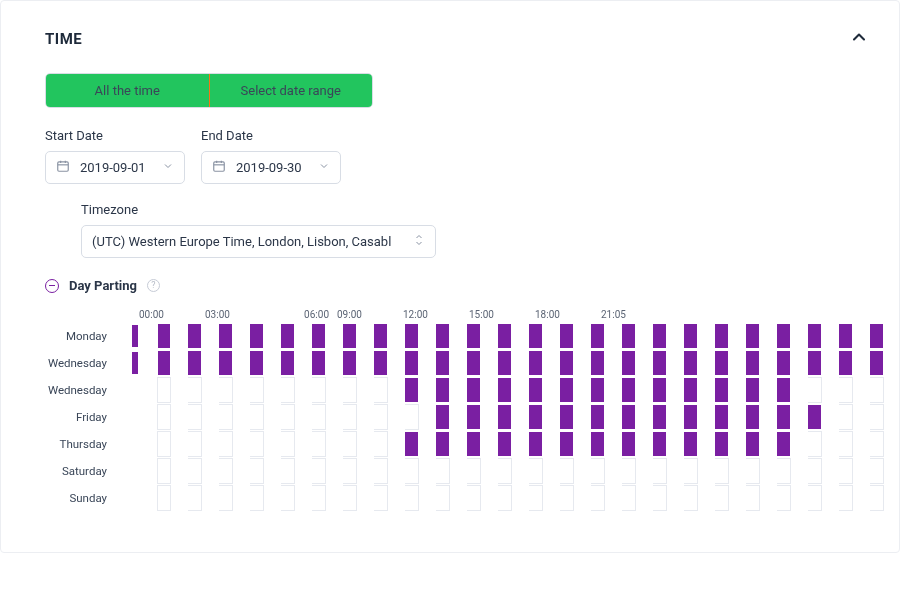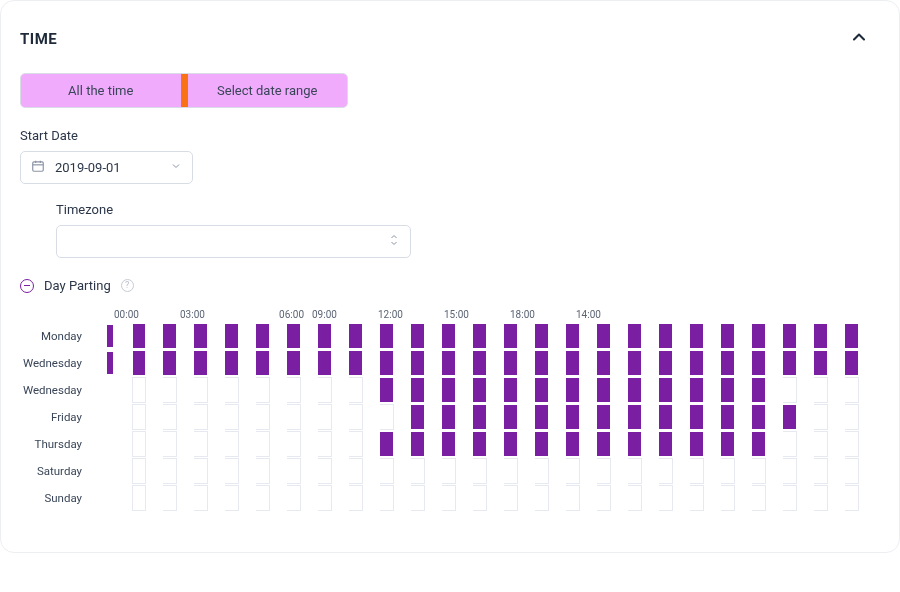--- a/index.html
+++ b/index.html
@@ -1,63 +1,63 @@
 <!DOCTYPE html>
 <html><head>
 <meta charset="utf-8">
 <style>
   * { box-sizing: border-box; }
   html, body { margin:0; padding:0; font-family: -apple-system, BlinkMacSystemFont, "Segoe UI", Roboto, Arial, sans-serif; background:#fff; color:#1e2a3a; }
   .panel {
     width: 900px;
     margin: 0;
-    padding: 26px 30px 40px 19px;
+    padding: 26px 30px 40px 44px;
     border: 1px solid #eceef2;
-    border-radius: 14px;
+    border-radius: 4px;
   }
   .panel-header {
     display:flex; align-items:center; justify-content:space-between;
     margin-bottom: 22px;
   }
   .panel-title {
     font-size: 15px; font-weight: 700; letter-spacing: 0.5px; color:#1e2a3a;
   }
   .chevron-up svg { width:20px; height:20px; stroke:#1e2a3a; }
   .seg-group {
     display:flex; width: 328px; border:1px solid #d8dde5; border-radius:5px; overflow:hidden;
     margin-bottom: 20px;
   }
   .seg-btn {
     flex:1; text-align:center; padding: 9px 10px; font-size:13px; color:#3a4658; cursor:pointer;
-    background:#f0abfc;
-  }
-  .seg-btn + .seg-btn { border-left:7px solid #f97316; }
+    background:#22c55e;
+  }
+  .seg-btn + .seg-btn { border-left:1px solid #f97316; }
   .row { display:flex; gap:16px; margin-bottom: 18px; }
   .field-label { font-size:13px; color:#2b3648; margin-bottom:8px; display:block; }
   .date-select, .tz-select {
     display:flex; align-items:center; gap:10px;
     border:1px solid #d8dde5; border-radius:5px; padding:7px 10px;
     font-size:13px; color:#2b3648; background:#fff; cursor:pointer;
   }
-  .date-select { width:173px; justify-content:flex-end; position:relative; }
+  .date-select { width:140px; justify-content:flex-end; position:relative; }
   .date-select .caret { margin-left:auto; }
   .tz-select { width:355px; position:relative; }
   .tz-select .double-caret { margin-left:auto; }
   .icon-cal svg { width:14px; height:14px; stroke:#8a93a3; fill:none; }
   .caret svg { width:12px; height:12px; stroke:#8a93a3; fill:none; }
   .double-caret svg { width:12px; height:14px; stroke:#8a93a3; fill:none; }
   .dayparting-header {
     display:flex; align-items:center; gap:10px; margin-top:10px; margin-bottom:12px;
   }
   .circle-minus {
     width:14px; height:14px; border:1.5px solid #7a1fa2; border-radius:50%;
     display:flex; align-items:center; justify-content:center; color:#7a1fa2;
   }
   .circle-minus::before { content:""; width:6px; height:1.5px; background:#7a1fa2; display:block; }
-  .dp-title { font-size:13px; font-weight:400; color:#2b3648; }
+  .dp-title { font-size:13px; font-weight:700; color:#2b3648; }
   .help-icon {
     width:13px; height:13px; border:1px solid #c6cbd6; border-radius:50%;
     display:flex; align-items:center; justify-content:center; color:#b7bdc9;
     font-size:9px; line-height:1;
   }
   
   .grid-wrap { padding-left: 0; }
   .hour-row {
     display:grid;
     grid-template-columns: 70px 8px repeat(24, 14px);
@@ -124,25 +124,45 @@
             </svg>
         </span>
         <span>2019-09-01</span>
         <span class="caret">
           <svg viewBox="0 0 24 24" stroke-width="2">
               <polyline points="6 9 12 15 18 9"></polyline>
             </svg>
         </span>
       </div>
     </div>
+    <div>
+      <span class="field-label">End Date</span>
+      <div class="date-select">
+        <span class="icon-cal">
+          <svg viewBox="0 0 24 24" stroke-width="2">
+              <rect x="3" y="5" width="18" height="16" rx="2"></rect>
+              <line x1="3" y1="10" x2="21" y2="10"></line>
+              <line x1="8" y1="3" x2="8" y2="7"></line>
+              <line x1="16" y1="3" x2="16" y2="7"></line>
+            </svg>
+        </span>
+        <span>2019-09-30</span>
+        <span class="caret">
+          <svg viewBox="0 0 24 24" stroke-width="2">
+              <polyline points="6 9 12 15 18 9"></polyline>
+            </svg>
+        </span>
+      </div>
+    </div>
   </div>
 
   <div style="margin-bottom:20px;margin-left:36px;">
     <span class="field-label">Timezone</span>
     <div class="tz-select">
+      <span class="tz-text">(UTC) Western Europe Time, London, Lisbon, Casabl</span>
       <span class="double-caret">
         <svg viewBox="0 0 24 28" stroke-width="2">
             <polyline points="7 10 12 5 17 10"></polyline>
             <polyline points="7 18 12 23 17 18"></polyline>
           </svg>
       </span>
     </div>
   </div>
 
   <div class="dayparting-header">
@@ -156,21 +176,21 @@
       <div></div>
         <div></div>
 
     <div class="hl" style="grid-column: span 3;">00:00</div>
         <div class="hl" style="grid-column: span 3;">03:00</div>
         <div class="hl" style="grid-column: span 3; text-align: right;">06:00</div>
         <div class="hl" style="grid-column: span 3;">09:00</div>
         <div class="hl" style="grid-column: span 3;">12:00</div>
         <div class="hl" style="grid-column: span 3;">15:00</div>
         <div class="hl" style="grid-column: span 3;">18:00</div>
-        <div class="hl" style="grid-column: span 3;">14:00</div>
+        <div class="hl" style="grid-column: span 3;">21:05</div>
       </div>
     <div id="day-rows">
         <div class="day-row">
           <div class="day-label">Monday</div>
           <div class="handle on"></div>
           <div class="cell first on"></div>
           <div class="cell on"></div>
           <div class="cell on"></div>
           <div class="cell on"></div>
           <div class="cell on"></div>

